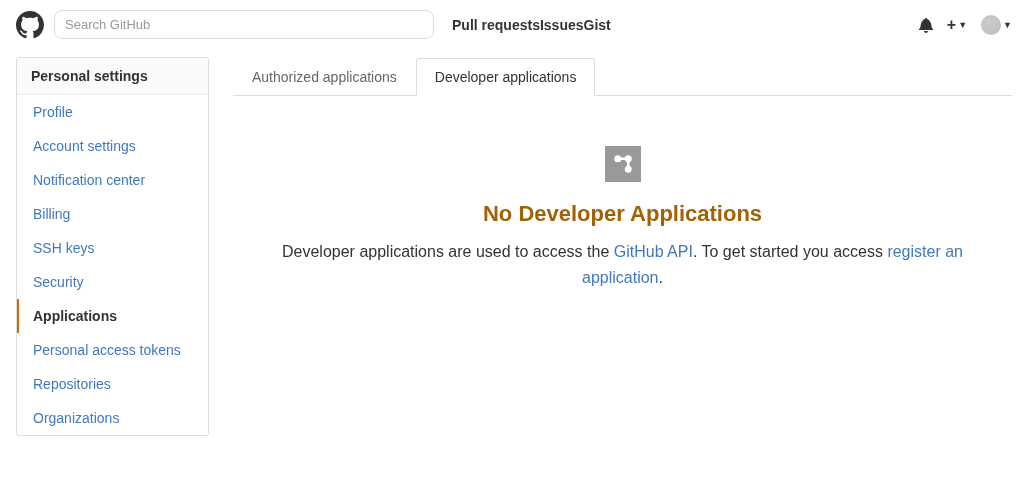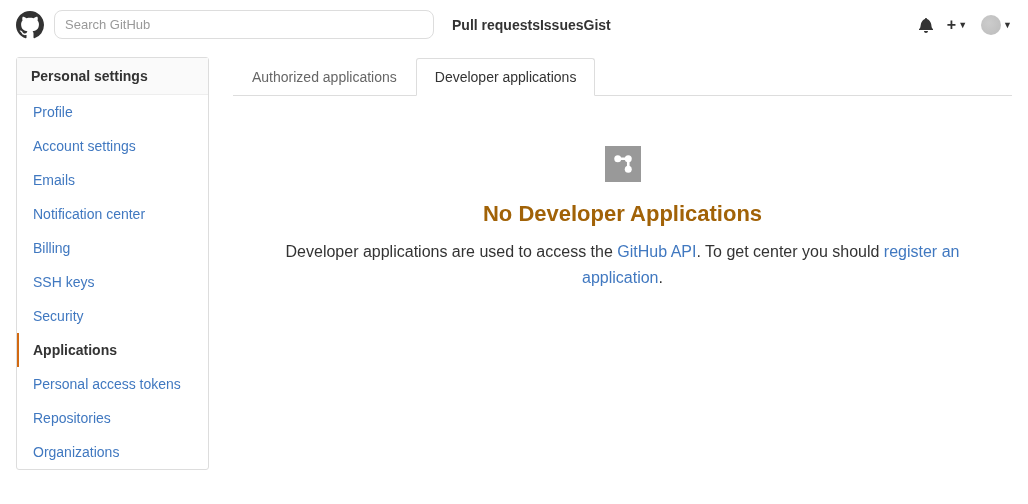--- a/index.html
+++ b/index.html
@@ -185,21 +185,20 @@
         <span class="caret">▼</span>
     </span>
   </div>
 </div>
 
 <div class="container">
   <div class="sidebar">
     <div class="sidebar-header">Personal settings</div>
     <a class="sidebar-item">Profile</a>
     <a class="sidebar-item">Account settings</a>
-    <a class="sidebar-item">Emails</a>
     <a class="sidebar-item">Notification center</a>
     <a class="sidebar-item">Billing</a>
     <a class="sidebar-item">SSH keys</a>
     <a class="sidebar-item">Security</a>
     <a class="sidebar-item active">Applications</a>
     <a class="sidebar-item">Personal access tokens</a>
     <a class="sidebar-item">Repositories</a>
     <a class="sidebar-item">Organizations</a>
   </div>
 
@@ -215,17 +214,17 @@
       <span class="blankslate-icon">
         <svg width="36" height="36" viewBox="0 0 16 16" fill="#fff" style="position:absolute;top:4px;left:4px;width:28px;height:28px;">
           <circle cx="5" cy="5" r="2"></circle>
             <circle cx="11" cy="5" r="2"></circle>
             <circle cx="11" cy="11" r="2"></circle>
           <path d="M5 5 L11 5 L11 11" stroke="#fff" stroke-width="1.5" fill="none"></path>
         </svg>
       </span>
       <h2>No Developer Applications</h2>
       <p>
-        <span>Developer applications are used to access the </span><a>GitHub API</a><span>. To get center you should </span><a>register an application</a><span>.</span>
+        <span>Developer applications are used to access the </span><a>GitHub API</a><span>. To get started you access </span><a>register an application</a><span>.</span>
       </p>
     </div>
   </div>
 </div>
 
 </body></html>

